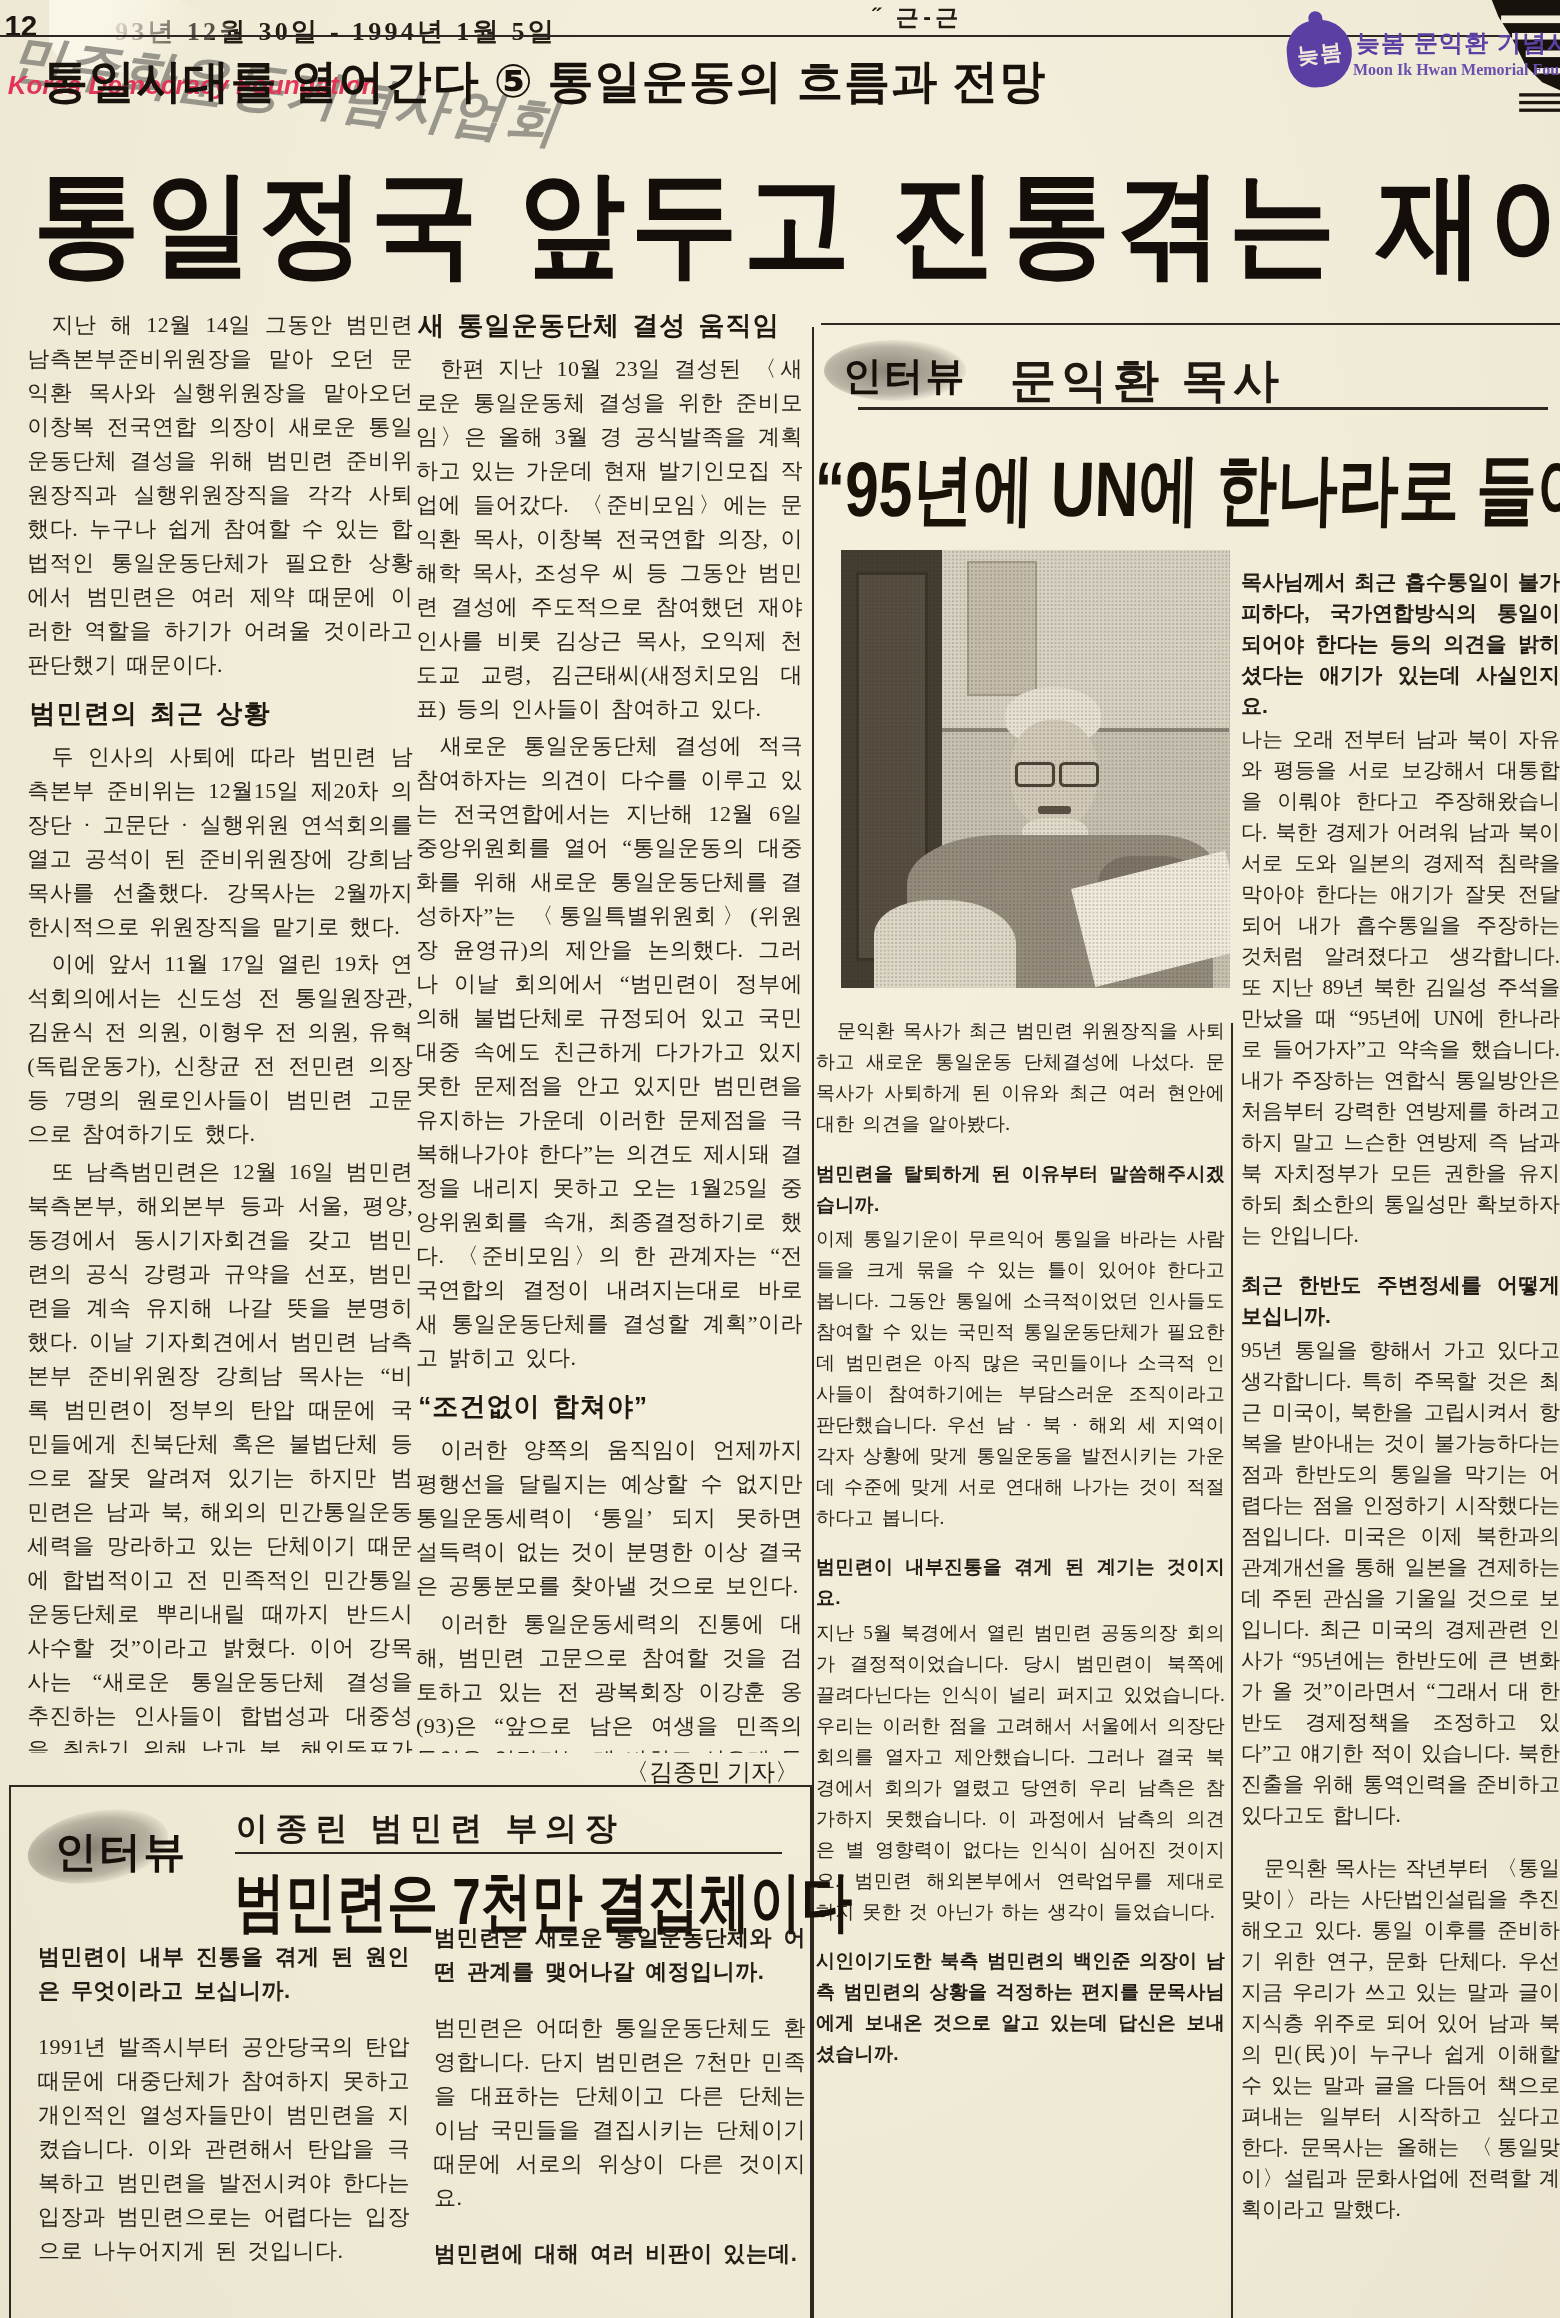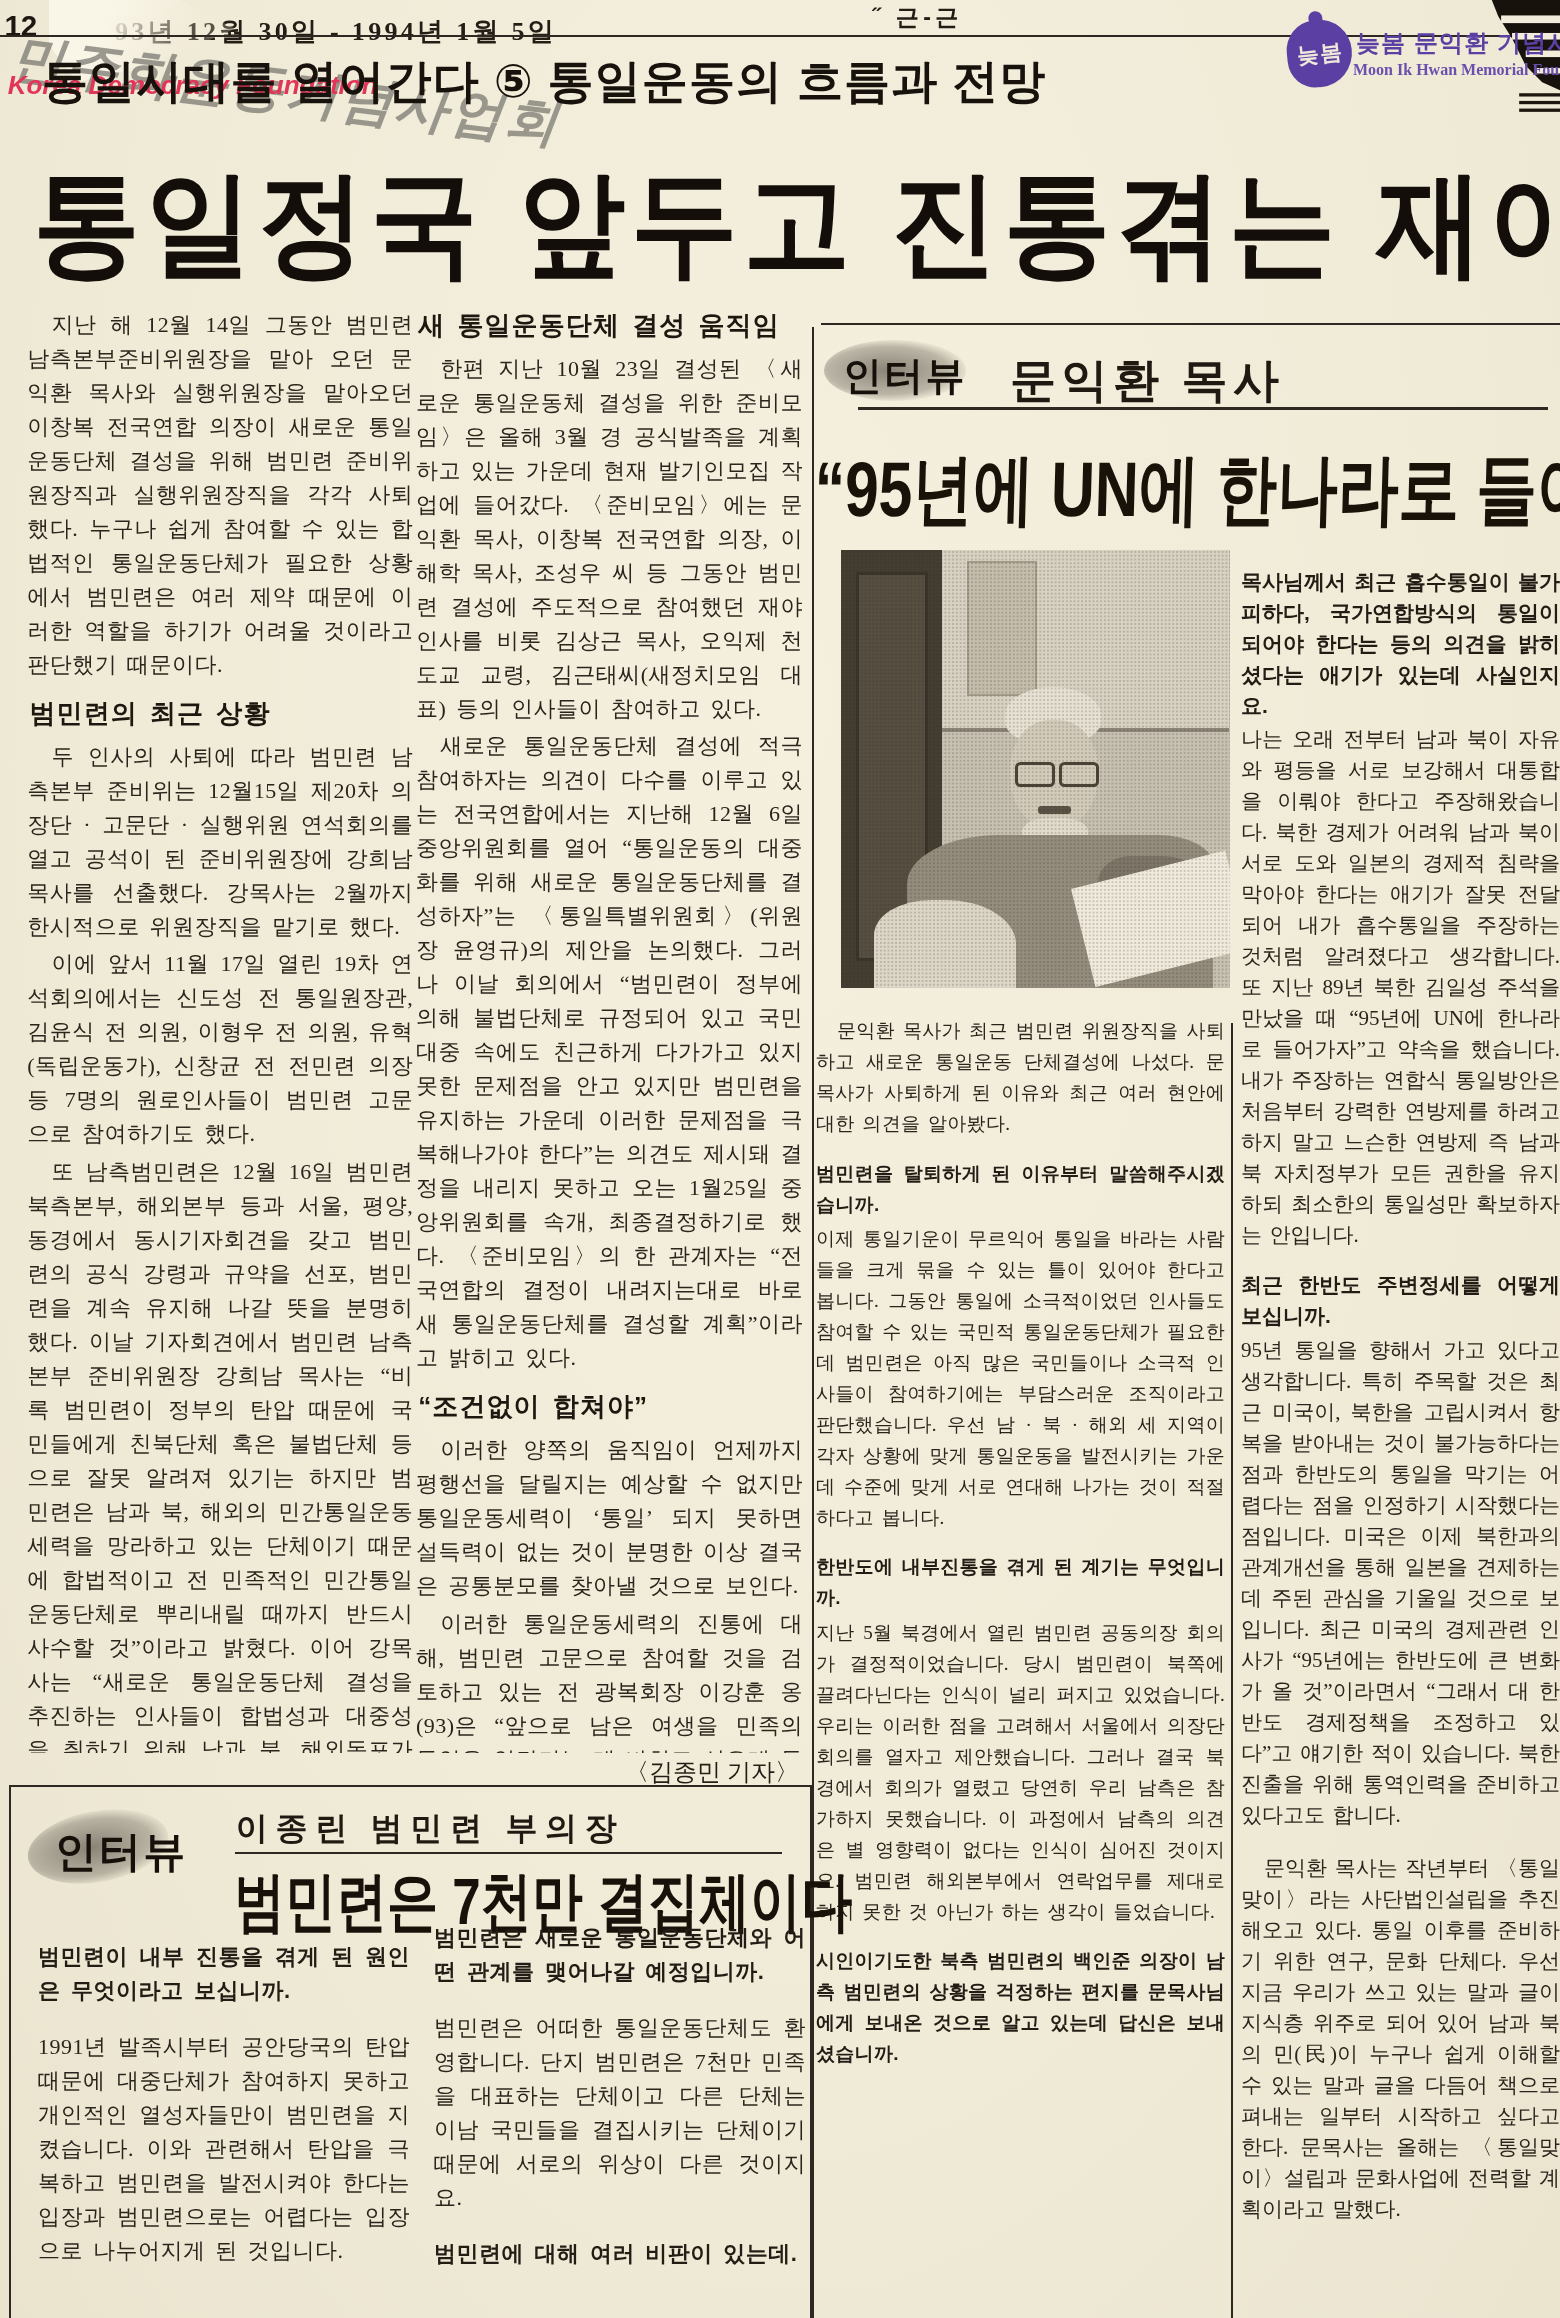--- a/index.html
+++ b/index.html
@@ -132,21 +132,21 @@
     <div class="abs" style="left:257px; top:306px; width:109px; height:88px; background:#7d7567; border-radius:30% 40% 0 40%;"></div>
     <div class="abs" style="left:230px; top:339px; width:159px; height:101px; background:#efeadb; transform:rotate(-14deg); transform-origin:left top;"></div>
     <div class="abs" style="left:33px; top:350px; width:142px; height:88px; background:#ddd7c7; border-radius:40% 50% 0 0;"></div>
     <div class="halftone"></div>
   </div>
 
   <div class="col serif body39" style="left:816px; top:1015px; width:409px; height:1304px;">
     <p class="indent">문익환 목사가 최근 범민련 위원장직을 사퇴하고 새로운 통일운동 단체결성에 나섰다. 문목사가 사퇴하게 된 이유와 최근 여러 현안에 대한 의견을 알아봤다.</p>
     <p class="q">범민련을 탈퇴하게 된 이유부터 말씀해주시겠습니까.</p>
     <p class="a">이제 통일기운이 무르익어 통일을 바라는 사람들을 크게 묶을 수 있는 틀이 있어야 한다고 봅니다. 그동안 통일에 소극적이었던 인사들도 참여할 수 있는 국민적 통일운동단체가 필요한데 범민련은 아직 많은 국민들이나 소극적 인사들이 참여하기에는 부담스러운 조직이라고 판단했습니다. 우선 남 · 북 · 해외 세 지역이 각자 상황에 맞게 통일운동을 발전시키는 가운데 수준에 맞게 서로 연대해 나가는 것이 적절하다고 봅니다.</p>
-    <p class="q">한반도에 내부진통을 겪게 된 계기는 무엇입니까.</p>
+    <p class="q">범민련이 내부진통을 겪게 된 계기는 것이지요.</p>
     <p class="a">지난 5월 북경에서 열린 범민련 공동의장 회의가 결정적이었습니다. 당시 범민련이 북쪽에 끌려다닌다는 인식이 널리 퍼지고 있었습니다. 우리는 이러한 점을 고려해서 서울에서 의장단회의를 열자고 제안했습니다. 그러나 결국 북경에서 회의가 열렸고 당연히 우리 남측은 참가하지 못했습니다. 이 과정에서 남측의 의견은 별 영향력이 없다는 인식이 심어진 것이지요. 범민련 해외본부에서 연락업무를 제대로 하지 못한 것 아닌가 하는 생각이 들었습니다.</p>
     <p class="q">시인이기도한 북측 범민련의 백인준 의장이 남측 범민련의 상황을 걱정하는 편지를 문목사님에게 보내온 것으로 알고 있는데 답신은 보내셨습니까.</p>
   </div>
 
   <div class="col serif body38" style="left:1241px; top:547px; width:319px; height:1771px;">
     <p class="q">목사님께서 최근 흡수통일이 불가피하다, 국가연합방식의 통일이 되어야 한다는 등의 의견을 밝히셨다는 애기가 있는데 사실인지요.</p>
     <p class="a">나는 오래 전부터 남과 북이 자유와 평등을 서로 보강해서 대통합을 이뤄야 한다고 주장해왔습니다. 북한 경제가 어려워 남과 북이 서로 도와 일본의 경제적 침략을 막아야 한다는 애기가 잘못 전달되어 내가 흡수통일을 주장하는 것처럼 알려졌다고 생각합니다. 또 지난 89년 북한 김일성 주석을 만났을 때 “95년에 UN에 한나라로 들어가자”고 약속을 했습니다. 내가 주장하는 연합식 통일방안은 처음부터 강력한 연방제를 하려고 하지 말고 느슨한 연방제 즉 남과 북 자치정부가 모든 권한을 유지하되 최소한의 통일성만 확보하자는 안입니다.</p>
     <p class="q">최근 한반도 주변정세를 어떻게 보십니까.</p>
     <p class="a">95년 통일을 향해서 가고 있다고 생각합니다. 특히 주목할 것은 최근 미국이, 북한을 고립시켜서 항복을 받아내는 것이 불가능하다는 점과 한반도의 통일을 막기는 어렵다는 점을 인정하기 시작했다는 점입니다. 미국은 이제 북한과의 관계개선을 통해 일본을 견제하는 데 주된 관심을 기울일 것으로 보입니다. 최근 미국의 경제관련 인사가 “95년에는 한반도에 큰 변화가 올 것”이라면서 “그래서 대 한반도 경제정책을 조정하고 있다”고 얘기한 적이 있습니다. 북한 진출을 위해 통역인력을 준비하고 있다고도 합니다.</p>
     <p class="indent" style="margin-top:22px;">문익환 목사는 작년부터 〈통일맞이〉라는 사단법인설립을 추진해오고 있다. 통일 이후를 준비하기 위한 연구, 문화 단체다. 우선 지금 우리가 쓰고 있는 말과 글이 지식층 위주로 되어 있어 남과 북의 민(民)이 누구나 쉽게 이해할 수 있는 말과 글을 다듬어 책으로 펴내는 일부터 시작하고 싶다고 한다. 문목사는 올해는 〈통일맞이〉설립과 문화사업에 전력할 계획이라고 말했다.</p>

